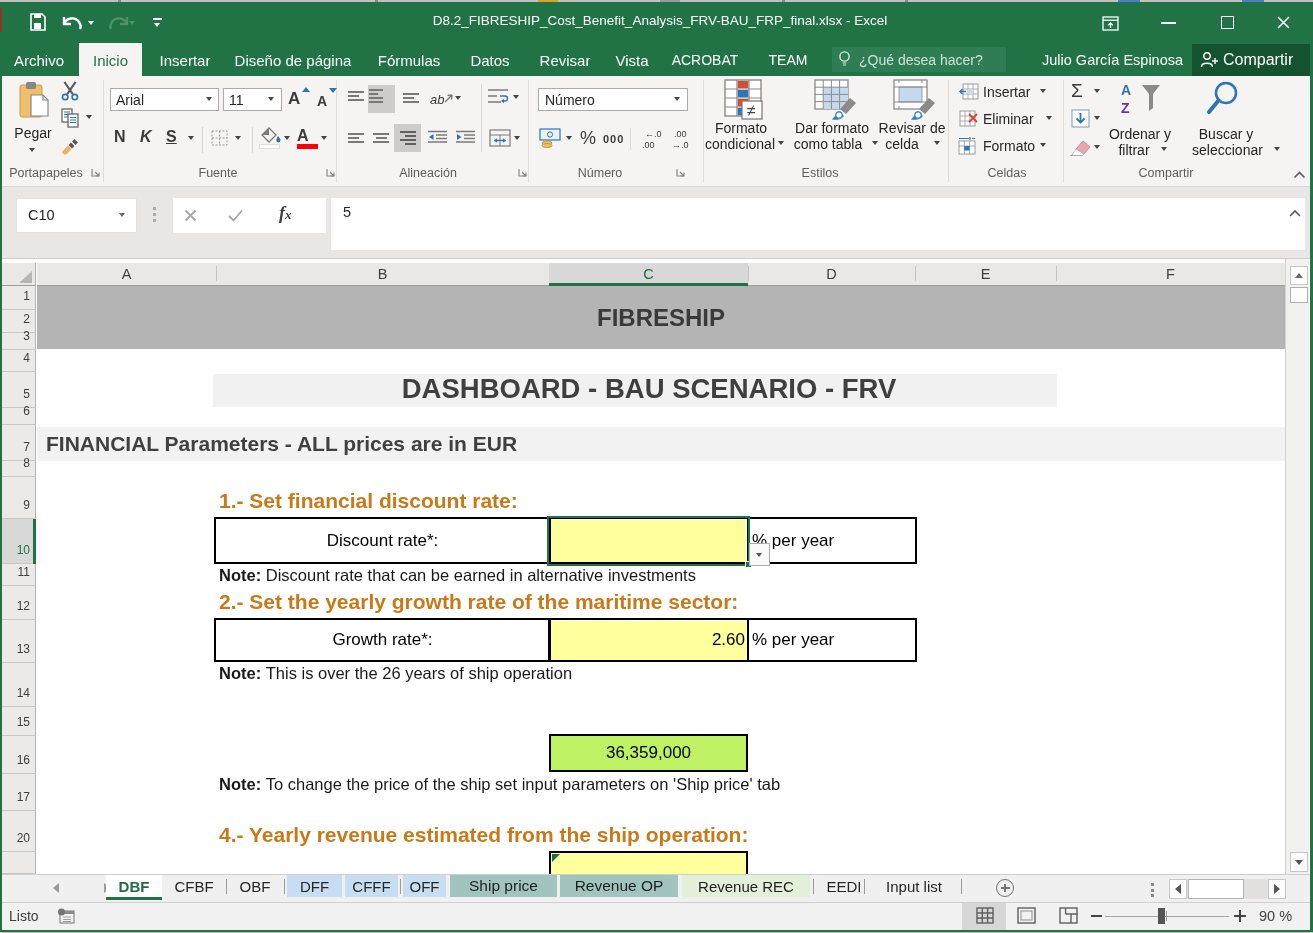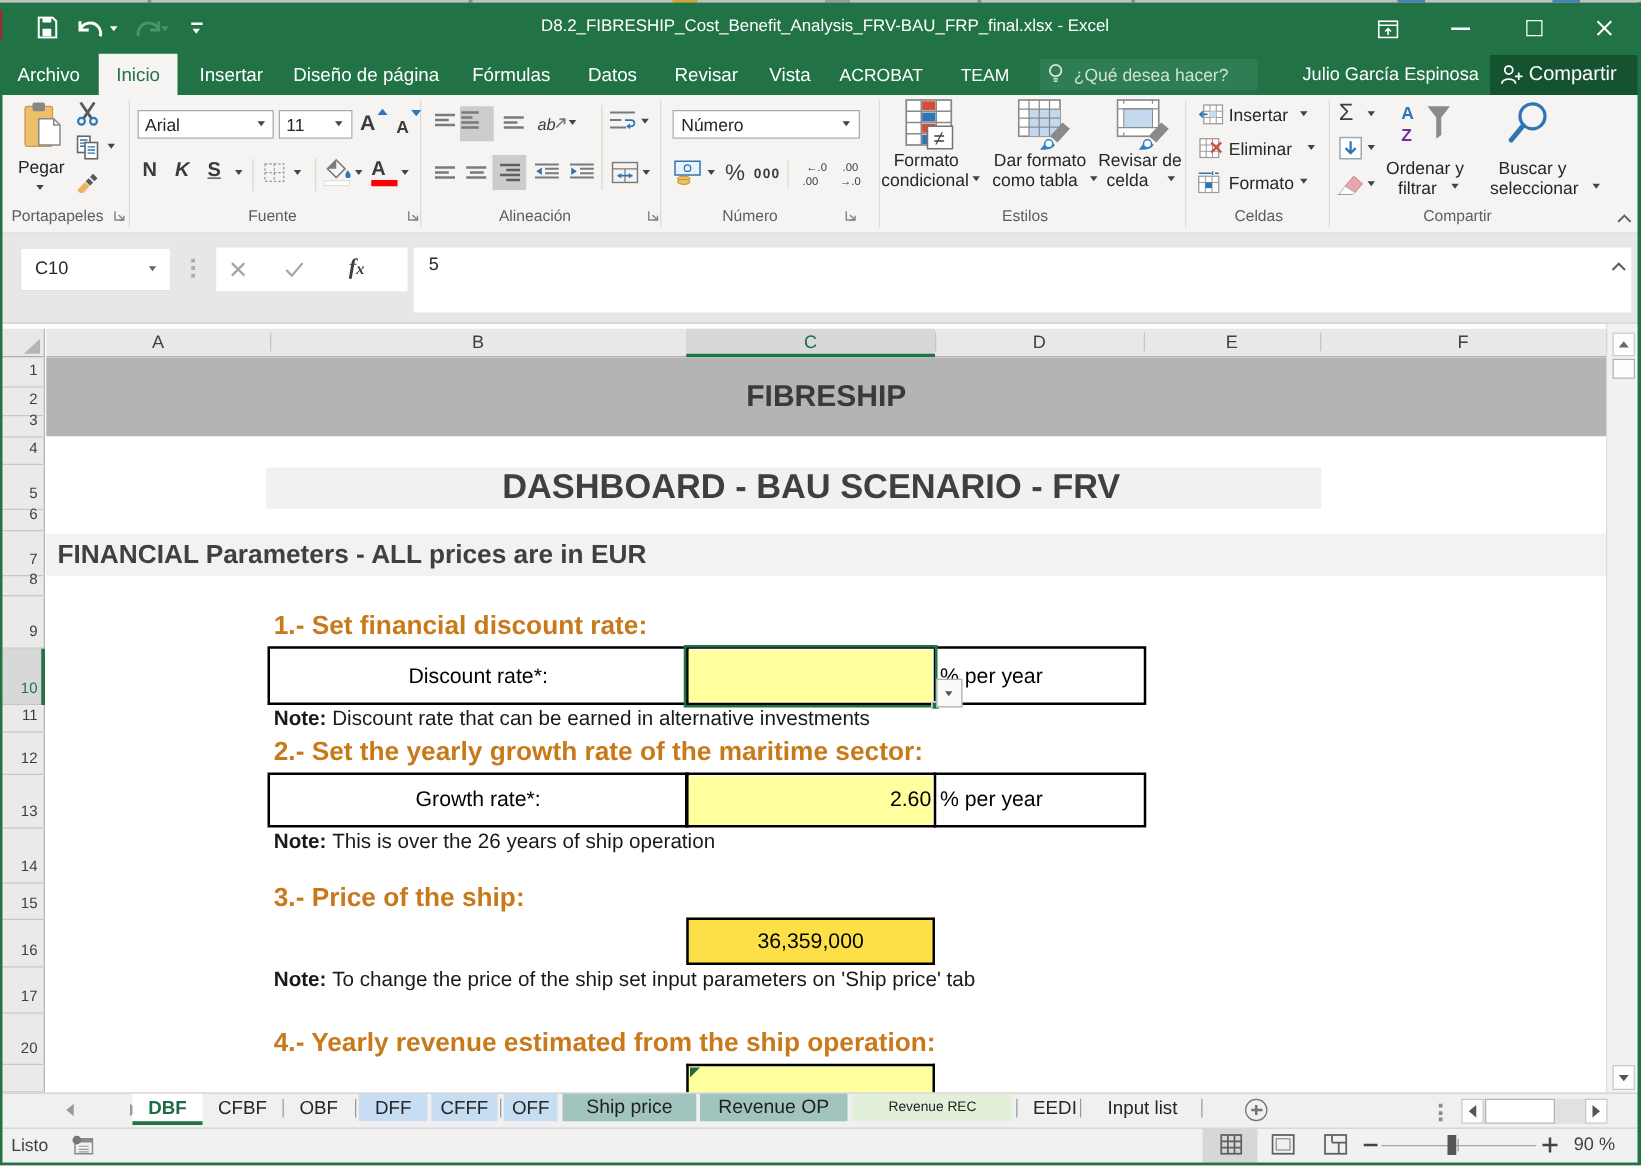--- a/index.html
+++ b/index.html
@@ -427,22 +427,21 @@
 
 <div class="a" style="left:213.5px;top:618px;width:703px;height:44px;border:2.5px solid #000;background:#fff;"></div>
 <div class="a" style="left:548px;top:618px;width:2.5px;height:44px;background:#000;"></div>
 <div class="a" style="left:746.5px;top:618px;width:2.5px;height:44px;background:#000;"></div>
 <div class="a" style="left:551px;top:620.5px;width:195px;height:39px;background:#ffff9e;"></div>
 <div class="a ct" style="left:216px;top:618px;width:333px;height:44px;font-size:17px;color:#000;">Growth rate*:</div>
 <div class="a" style="left:551px;top:618px;width:194px;height:44px;display:flex;align-items:center;justify-content:flex-end;font-size:17px;color:#000;">2.60</div>
 <div class="a cl" style="left:752px;top:618px;width:160px;height:44px;font-size:17px;color:#000;">% per year</div>
 <div class="a cl" style="left:219px;top:664px;width:600px;height:19px;font-size:16.5px;color:#1a1a1a;"><b>Note:</b>&nbsp;This is over the 26 years of ship operation</div>
 
-<div class="a cl" style="left:219px;top:705px;width:600px;height:28px;font-size:21px;font-weight:bold;color:#c8791a;">3.- Price of the ship:</div>
-<div class="a ct" style="left:549px;top:734px;width:199px;height:38px;border:2.5px solid #000;background:#fde047;font-size:17px;color:#000;">36,359,000</div>
+<div class="a ct" style="left:549px;top:734px;width:199px;height:38px;border:2.5px solid #000;background:#bef264;font-size:17px;color:#000;">36,359,000</div>
 <div class="a cl" style="left:219px;top:775px;width:700px;height:19px;font-size:16.5px;color:#1a1a1a;"><b>Note:</b>&nbsp;To change the price of the ship set input parameters on 'Ship price' tab</div>
 <div class="a cl" style="left:219px;top:820.5px;width:700px;height:28px;font-size:21px;font-weight:bold;color:#c8791a;">4.- Yearly revenue estimated from the ship operation:</div>
 <div class="a" style="left:549px;top:851px;width:199px;height:23px;border:2.5px solid #000;border-bottom:none;background:#ffff9e;"></div>
 <div class="a" style="left:551.5px;top:853.5px;width:0;height:0;border-right:8px solid transparent;border-top:8px solid #1d6b44;"></div>
 
 <div class="a" style="left:1285px;top:259px;width:1px;height:615px;background:#d4d4d4;"></div>
 <div class="a" style="left:1286px;top:259px;width:23px;height:615px;background:#f1f1f0;"></div>
 <div class="a ct" style="left:1290px;top:266px;width:18px;height:19px;background:#fdfdfd;border:1px solid #c8c8c8;">
       <div style="width:0;height:0;border:4px solid transparent;border-bottom:5px solid #6a6a6a;border-top:none;"></div>
     </div>
@@ -457,21 +456,21 @@
 <div class="a ct" style="left:164px;top:875px;width:60px;height:22px;font-size:15px;color:#262626;">CFBF</div>
 <div class="a" style="left:226px;top:879px;width:1px;height:15px;background:#9a9a9a;"></div>
 <div class="a ct" style="left:230px;top:875px;width:50px;height:22px;font-size:15px;color:#262626;">OBF</div>
 <div class="a" style="left:284px;top:879px;width:1px;height:15px;background:#9a9a9a;"></div>
 <div class="a ct" style="left:287px;top:875px;width:55px;height:22px;background:#c6ddf2;font-size:15px;color:#262626;">DFF</div>
 <div class="a ct" style="left:345px;top:875px;width:53px;height:22px;background:#c6ddf2;font-size:15px;color:#262626;">CFFF</div>
 <div class="a" style="left:400px;top:879px;width:1px;height:15px;background:#9a9a9a;"></div>
 <div class="a ct" style="left:403px;top:875px;width:43px;height:22px;background:#c6ddf2;font-size:15px;color:#262626;">OFF</div>
 <div class="a ct" style="left:450px;top:875px;width:107px;height:22px;background:#a2c4be;font-size:15.5px;color:#1f1f1f;">Ship price</div>
 <div class="a ct" style="left:560px;top:875px;width:118px;height:22px;background:#a2c4be;font-size:15.5px;color:#1f1f1f;">Revenue OP</div>
-<div class="a ct" style="left:682px;top:875px;width:128px;height:22px;background:#e2efd9;font-size:11px;color:#1f1f1f;">Revenue REC</div>
+<div class="a ct" style="left:682px;top:875px;width:128px;height:22px;background:#e2efd9;font-size:15px;color:#1f1f1f;">Revenue REC</div>
 <div class="a" style="left:813px;top:879px;width:1px;height:15px;background:#9a9a9a;"></div>
 <div class="a ct" style="left:816px;top:875px;width:56px;height:22px;font-size:15px;color:#262626;">EEDI</div>
 <div class="a" style="left:864px;top:879px;width:1px;height:15px;background:#9a9a9a;"></div>
 <div class="a ct" style="left:872px;top:875px;width:84px;height:22px;font-size:15px;color:#262626;">Input list</div>
 <div class="a" style="left:961px;top:879px;width:1px;height:15px;background:#9a9a9a;"></div>
 <div class="a" style="left:996px;top:879px;width:18px;height:18px;border:1.3px solid #767472;border-radius:50%;"></div>
 <div class="a" style="left:1001px;top:887.3px;width:8.5px;height:1.6px;background:#767472;"></div>
 <div class="a" style="left:1004.4px;top:883.8px;width:1.6px;height:8.5px;background:#767472;"></div>
 <div class="a" style="left:1151px;top:883px;width:3px;height:3px;background:#8a8a8a;"></div>
 <div class="a" style="left:1151px;top:888.5px;width:3px;height:3px;background:#8a8a8a;"></div>

